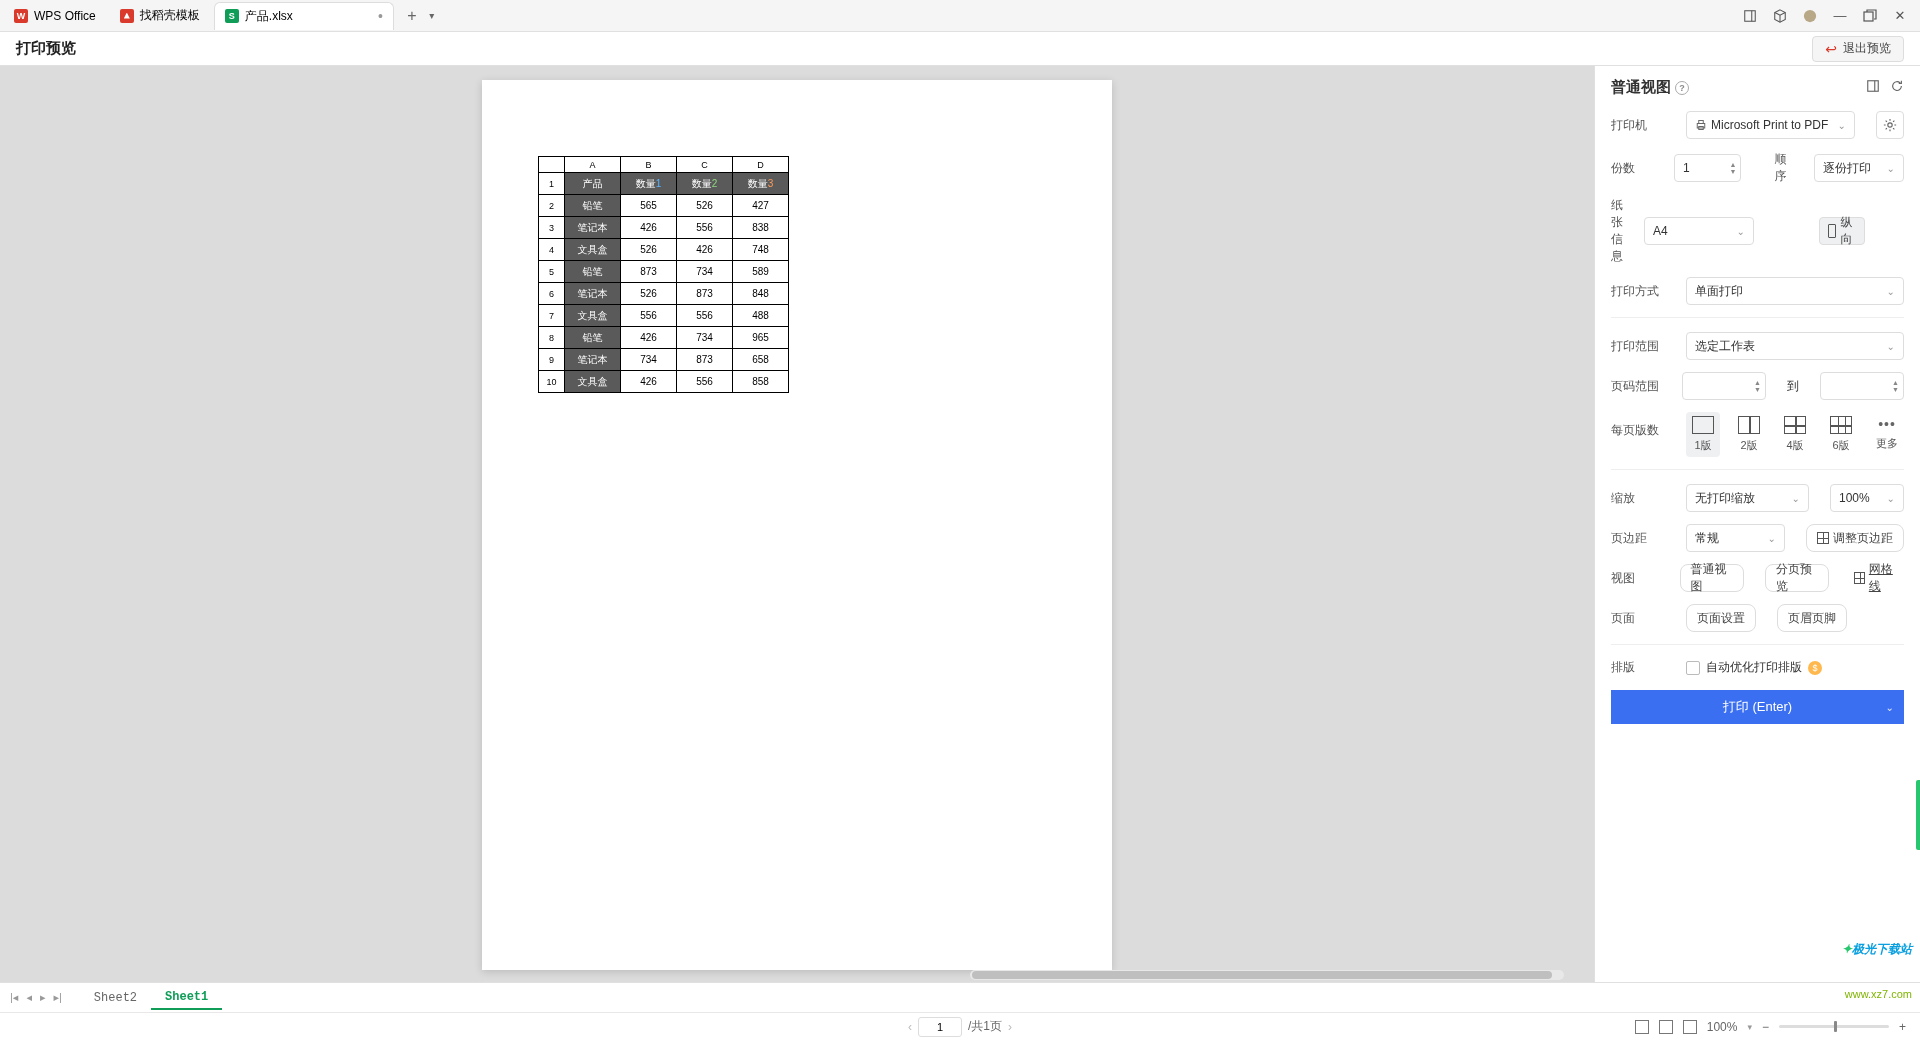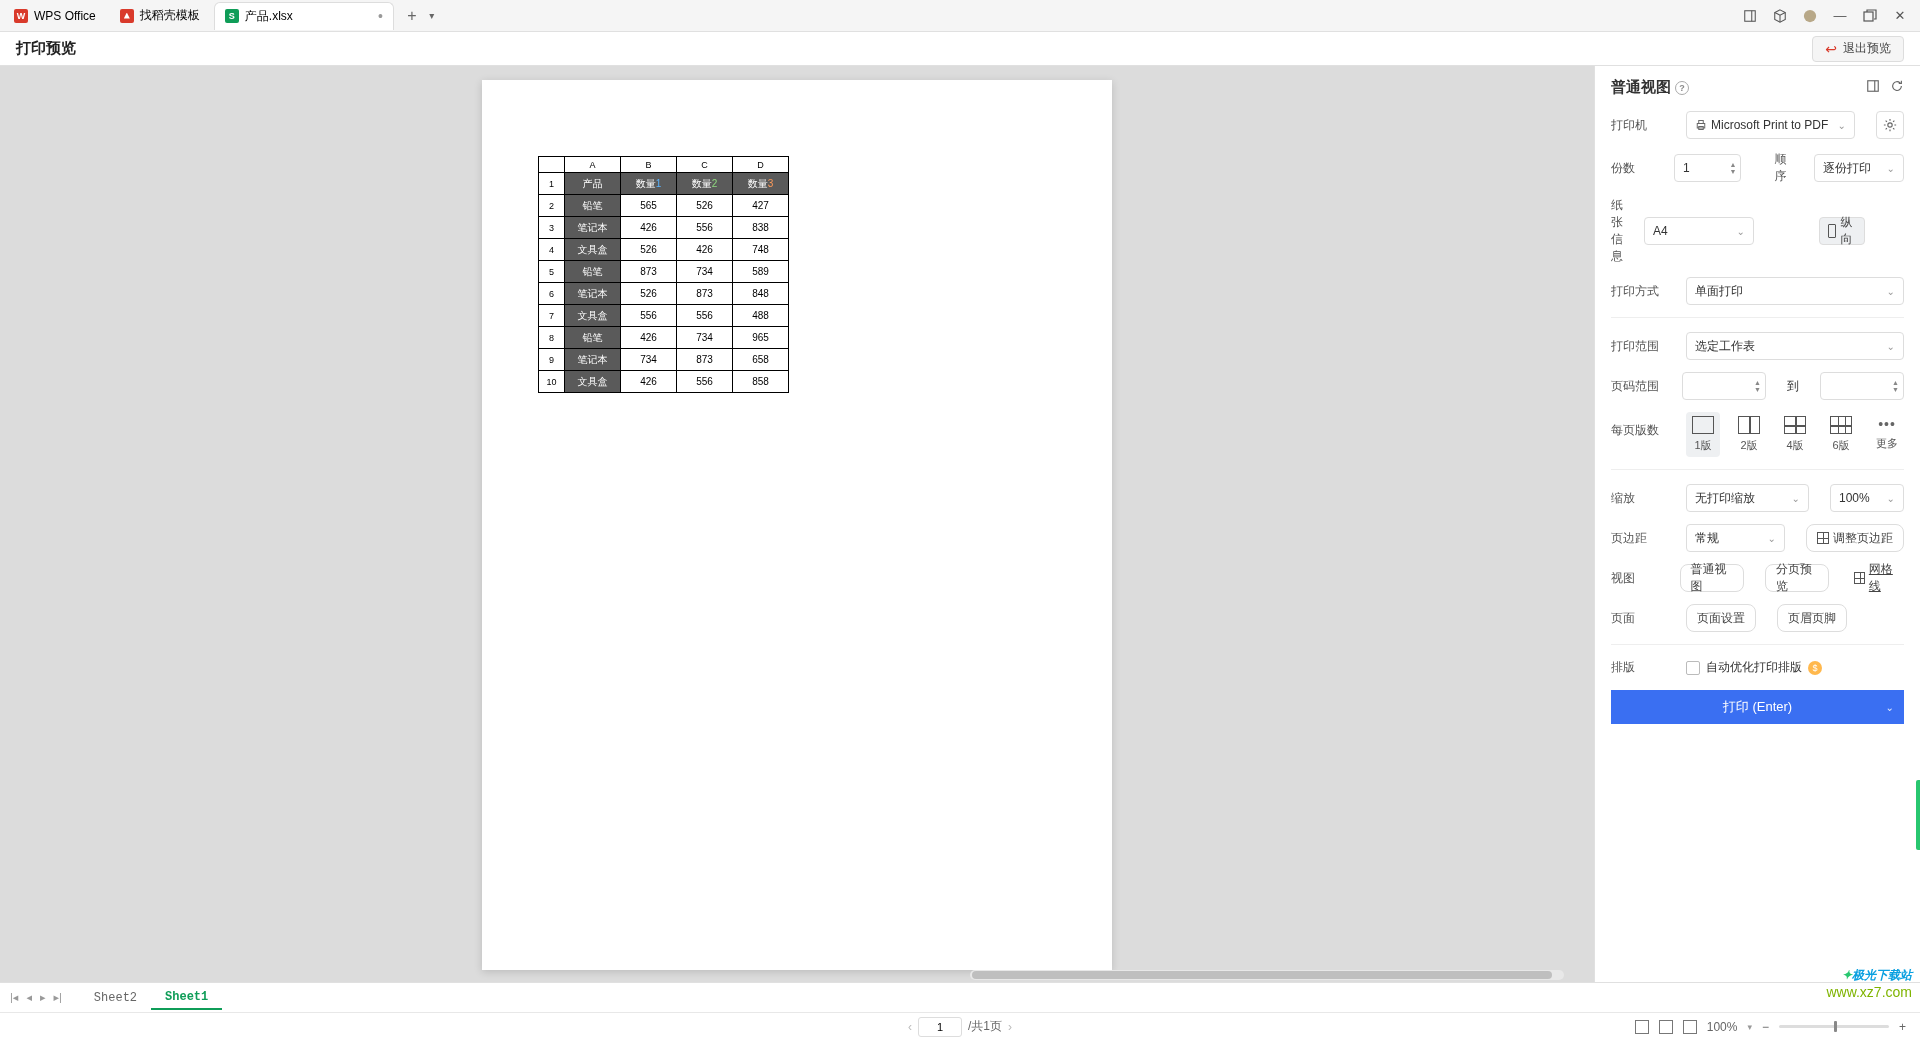--- a/index.html
+++ b/index.html
@@ -99,21 +99,21 @@
 .status { height:28px; background:#fff; border-top:1px solid #e8e8e8; display:flex; align-items:center; justify-content:center; font-size:12px; color:#666; position:relative;}
 .status .pager{display:flex; align-items:center; gap:6px;}
 .status .page-input{width:44px; height:20px; border:1px solid #ddd; border-radius:3px; text-align:center; font-size:11px;}
 .status-right{ position:absolute; right:14px; display:flex; align-items:center; gap:10px;}
 .status-right .vicon{width:14px;height:14px;border:1px solid #777;cursor:pointer;}
 .zoom-slider{width:110px;height:3px;background:#ddd;position:relative;border-radius:2px;}
 .zoom-slider .knob{position:absolute;left:50%;top:-4px;width:3px;height:11px;background:#888;border-radius:1px;}
 
 .watermark{position:absolute;right:8px;bottom:40px;text-align:right;font-size:12px;pointer-events:none;}
 .watermark .l1{color:#0aa0e0;font-weight:700;font-style:italic;}
-.watermark .l2{color:#7fb400;font-size:14px;}
+.watermark .l2{color:#7fb400;font-size:11px;margin-top:30px;}
 .side-accent{position:absolute;right:0;top:780px;width:4px;height:70px;background:#28c76f;border-radius:2px 0 0 2px;}
 </style>
 </head>
 <body>
 
 <div class="titlebar">
   <div class="tab app">
     <span class="wicon">W</span>
     <span>WPS Office</span>
   </div>

